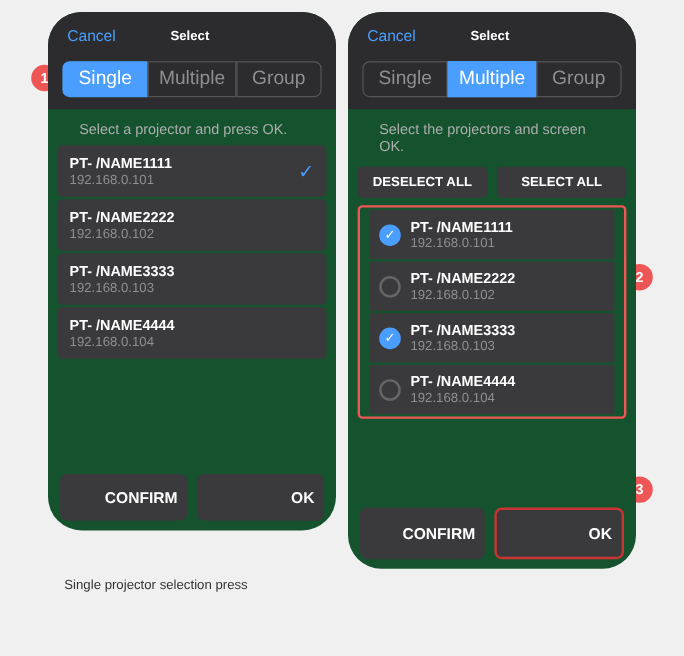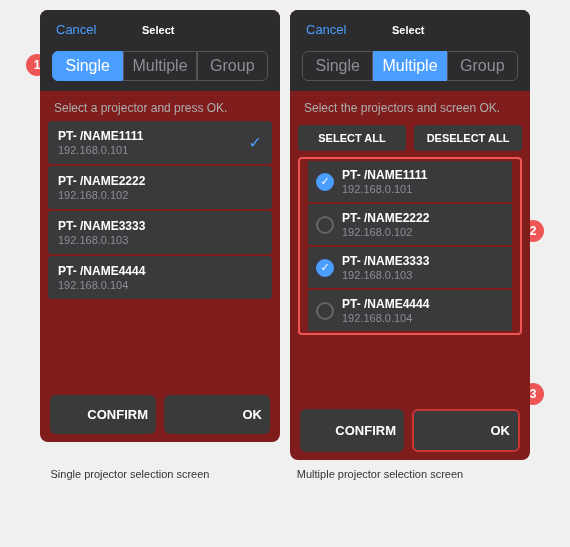--- a/index.html
+++ b/index.html
@@ -15,22 +15,22 @@
     }
 
     .screens-row {
       display: flex;
       gap: 10px;
       align-items: flex-start;
     }
 
     .phone-container {
       width: 240px;
-      background: #7f1d1d;
-      border-radius: 8px;
+      background: #14532d;
+      border-radius: 28px;
       overflow: hidden;
       padding: 0;
       position: relative;
     }
 
     .phone-header {
       background: #2c2c2e;
       padding: 12px 16px 8px;
       display: flex;
       align-items: center;
@@ -79,21 +79,21 @@
 
     .tab-item.active {
       background: #4a9eff;
       color: white;
       border-color: #4a9eff;
     }
 
     .instruction-text {
       color: #adadad;
       font-size: 12px;
-      padding: 10px 14px 6px;
+      padding: 10px 26px 6px;
     }
 
     .projector-list {
       padding: 0 8px;
     }
 
     .projector-item {
       background: #3a3a3c;
       margin-bottom: 2px;
       padding: 8px 10px;
@@ -323,22 +323,22 @@
         <span class="header-title">Select</span>
         <span class="header-spacer"></span>
       </div>
       <div class="tab-bar">
         <div class="tab-item">Single</div>
         <div class="tab-item active">Multiple</div>
         <div class="tab-item">Group</div>
       </div>
       <div class="instruction-text">Select the projectors and screen OK.</div>
       <div class="select-all-row">
+        <button class="btn-select-all">DESELECT ALL</button>
         <button class="btn-select-all">SELECT ALL</button>
-        <button class="btn-select-all">DESELECT ALL</button>
       </div>
       <div class="projector-list-multiple">
         <div class="projector-item-multiple">
           <div class="radio-circle checked"></div>
           <div class="projector-info">
             <div class="name">PT-      /NAME1111</div>
             <div class="ip">192.168.0.101</div>
           </div>
         </div>
         <div class="projector-item-multiple">
@@ -367,15 +367,14 @@
       <div class="action-row">
         <button class="btn-action">CONFIRM</button>
         <button class="btn-action ok-btn" style="border: 2px solid #cc3333;">OK</button>
       </div>
     </div>
   </div>
 
 </div>
 
 <div class="screens-labels">
-  <div class="screen-label">Single projector selection screen</div>
-  <div class="screen-label">Multiple projector selection screen</div>
+  <div class="screen-label">Single projector selection press</div>
 </div>
 
 </body></html>

